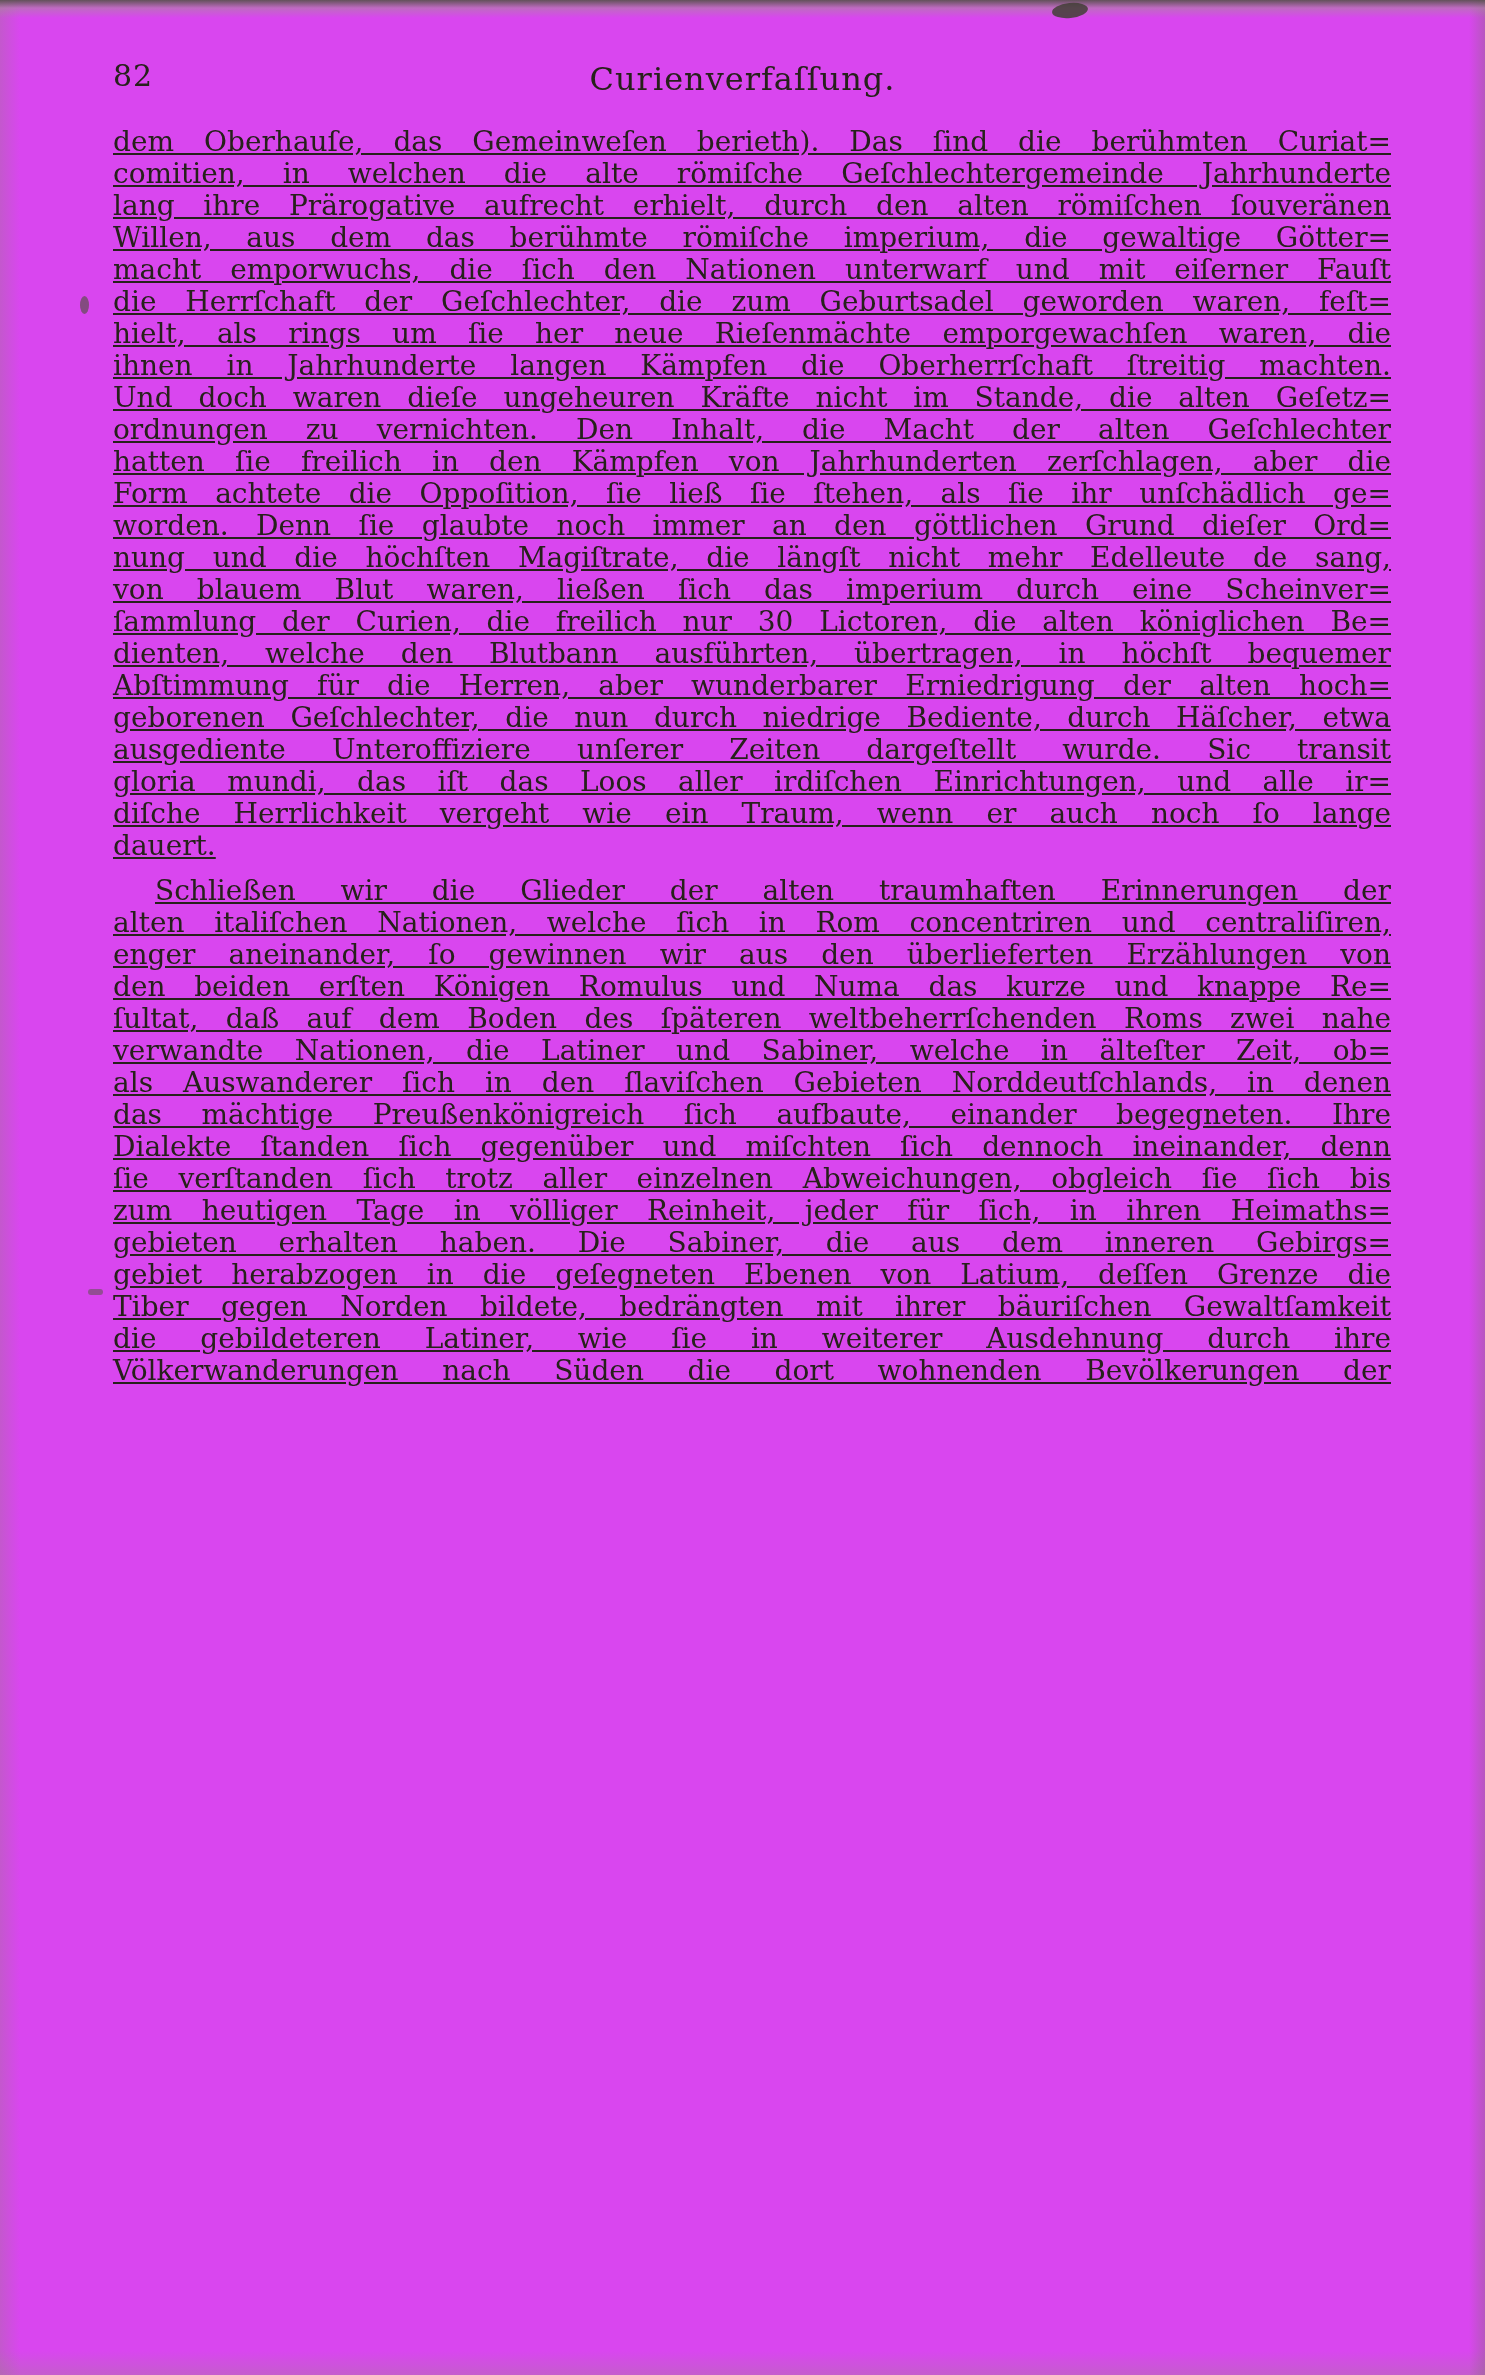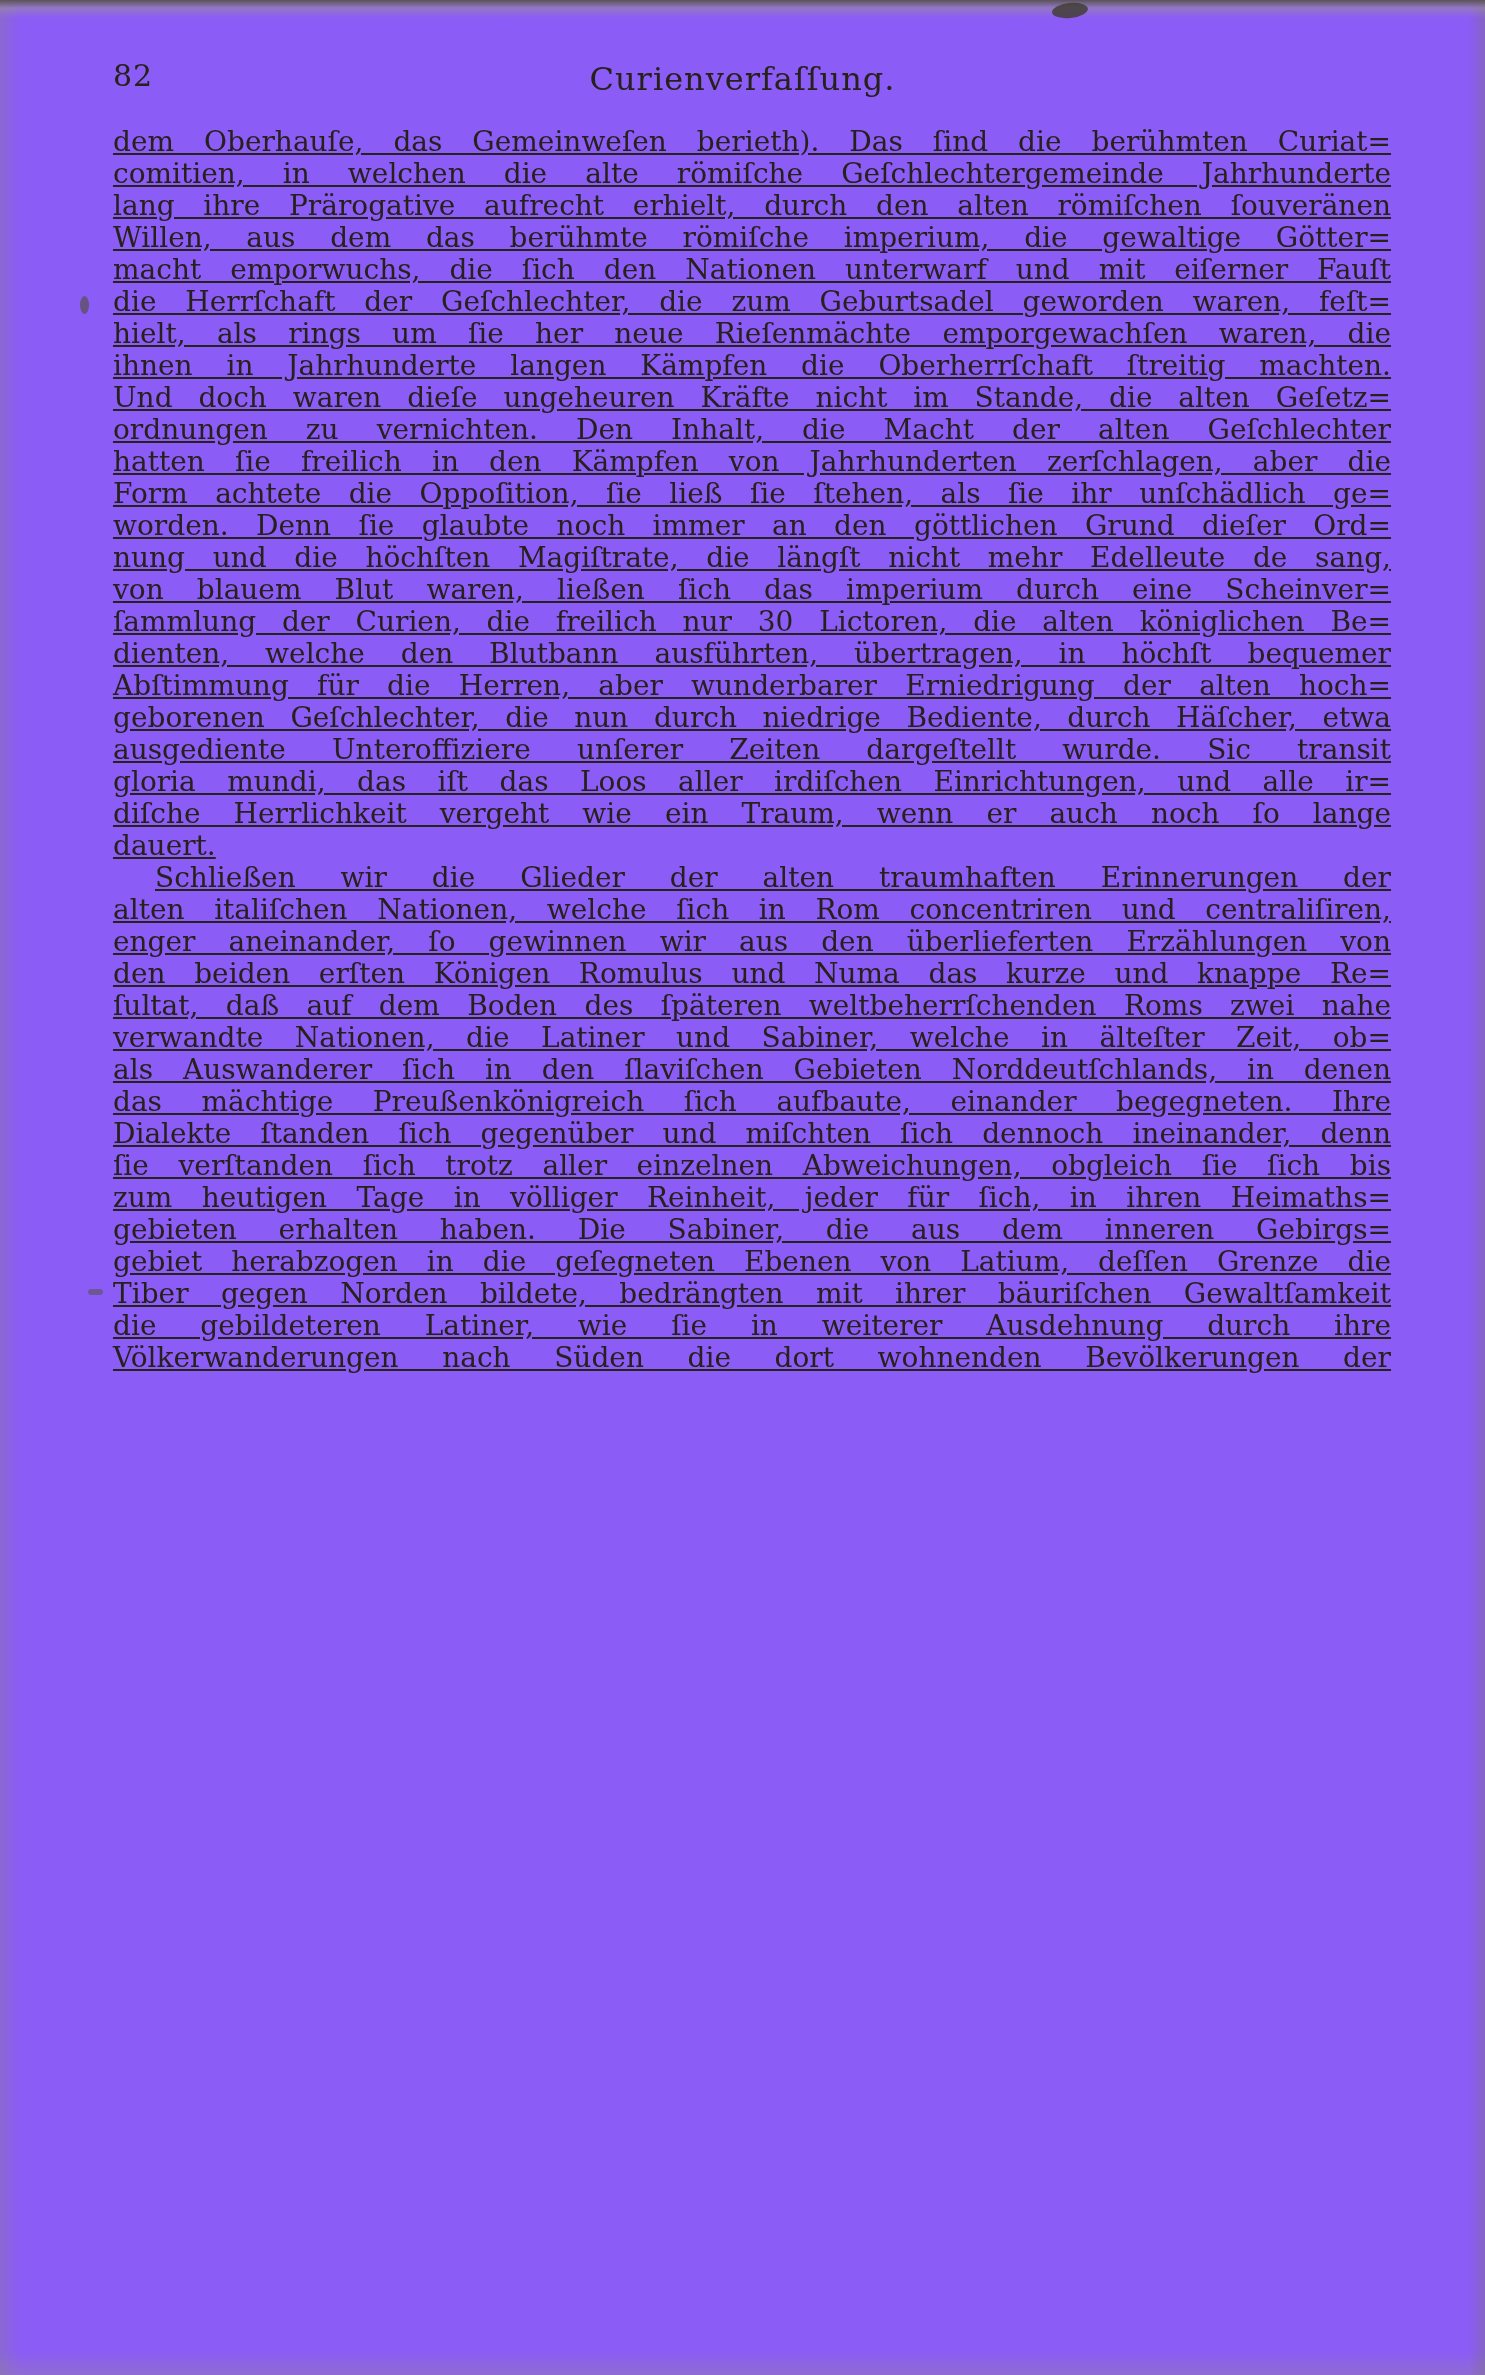--- a/index.html
+++ b/index.html
@@ -1,21 +1,21 @@
 <!DOCTYPE html>
 <html><head>
 <meta charset="utf-8">
 <style>
   html, body { margin: 0; padding: 0; background: #6d6a63; }
 
   .page {
     position: relative;
     width: 1485px;
     height: 2375px;
-    background: #8b5cf6;
+    background: #d946ef;
     overflow: hidden;
     font-family: "DejaVu Serif", serif;
     color: #27211b;
   }
 
   
   .shade {
     position: absolute;
     inset: 0;
     pointer-events: none;
@@ -55,21 +55,21 @@
   .line {
     height: 32px;
     line-height: 32px;
     text-align: justify;
     text-align-last: justify;
     overflow: visible;
     white-space: normal;
     text-decoration: underline;
   }
   .line.last { text-align-last: left; }
-  .line.indent { text-indent: 42px; }
+  .line.indent { text-indent: 42px; margin-top: 13px; }
 </style>
 </head>
 <body>
 
 <div class="page">
 
   <div class="shade"></div>
 
   <div class="artifact blot-top-right"></div>
   <div class="artifact blot-left-1"></div>

